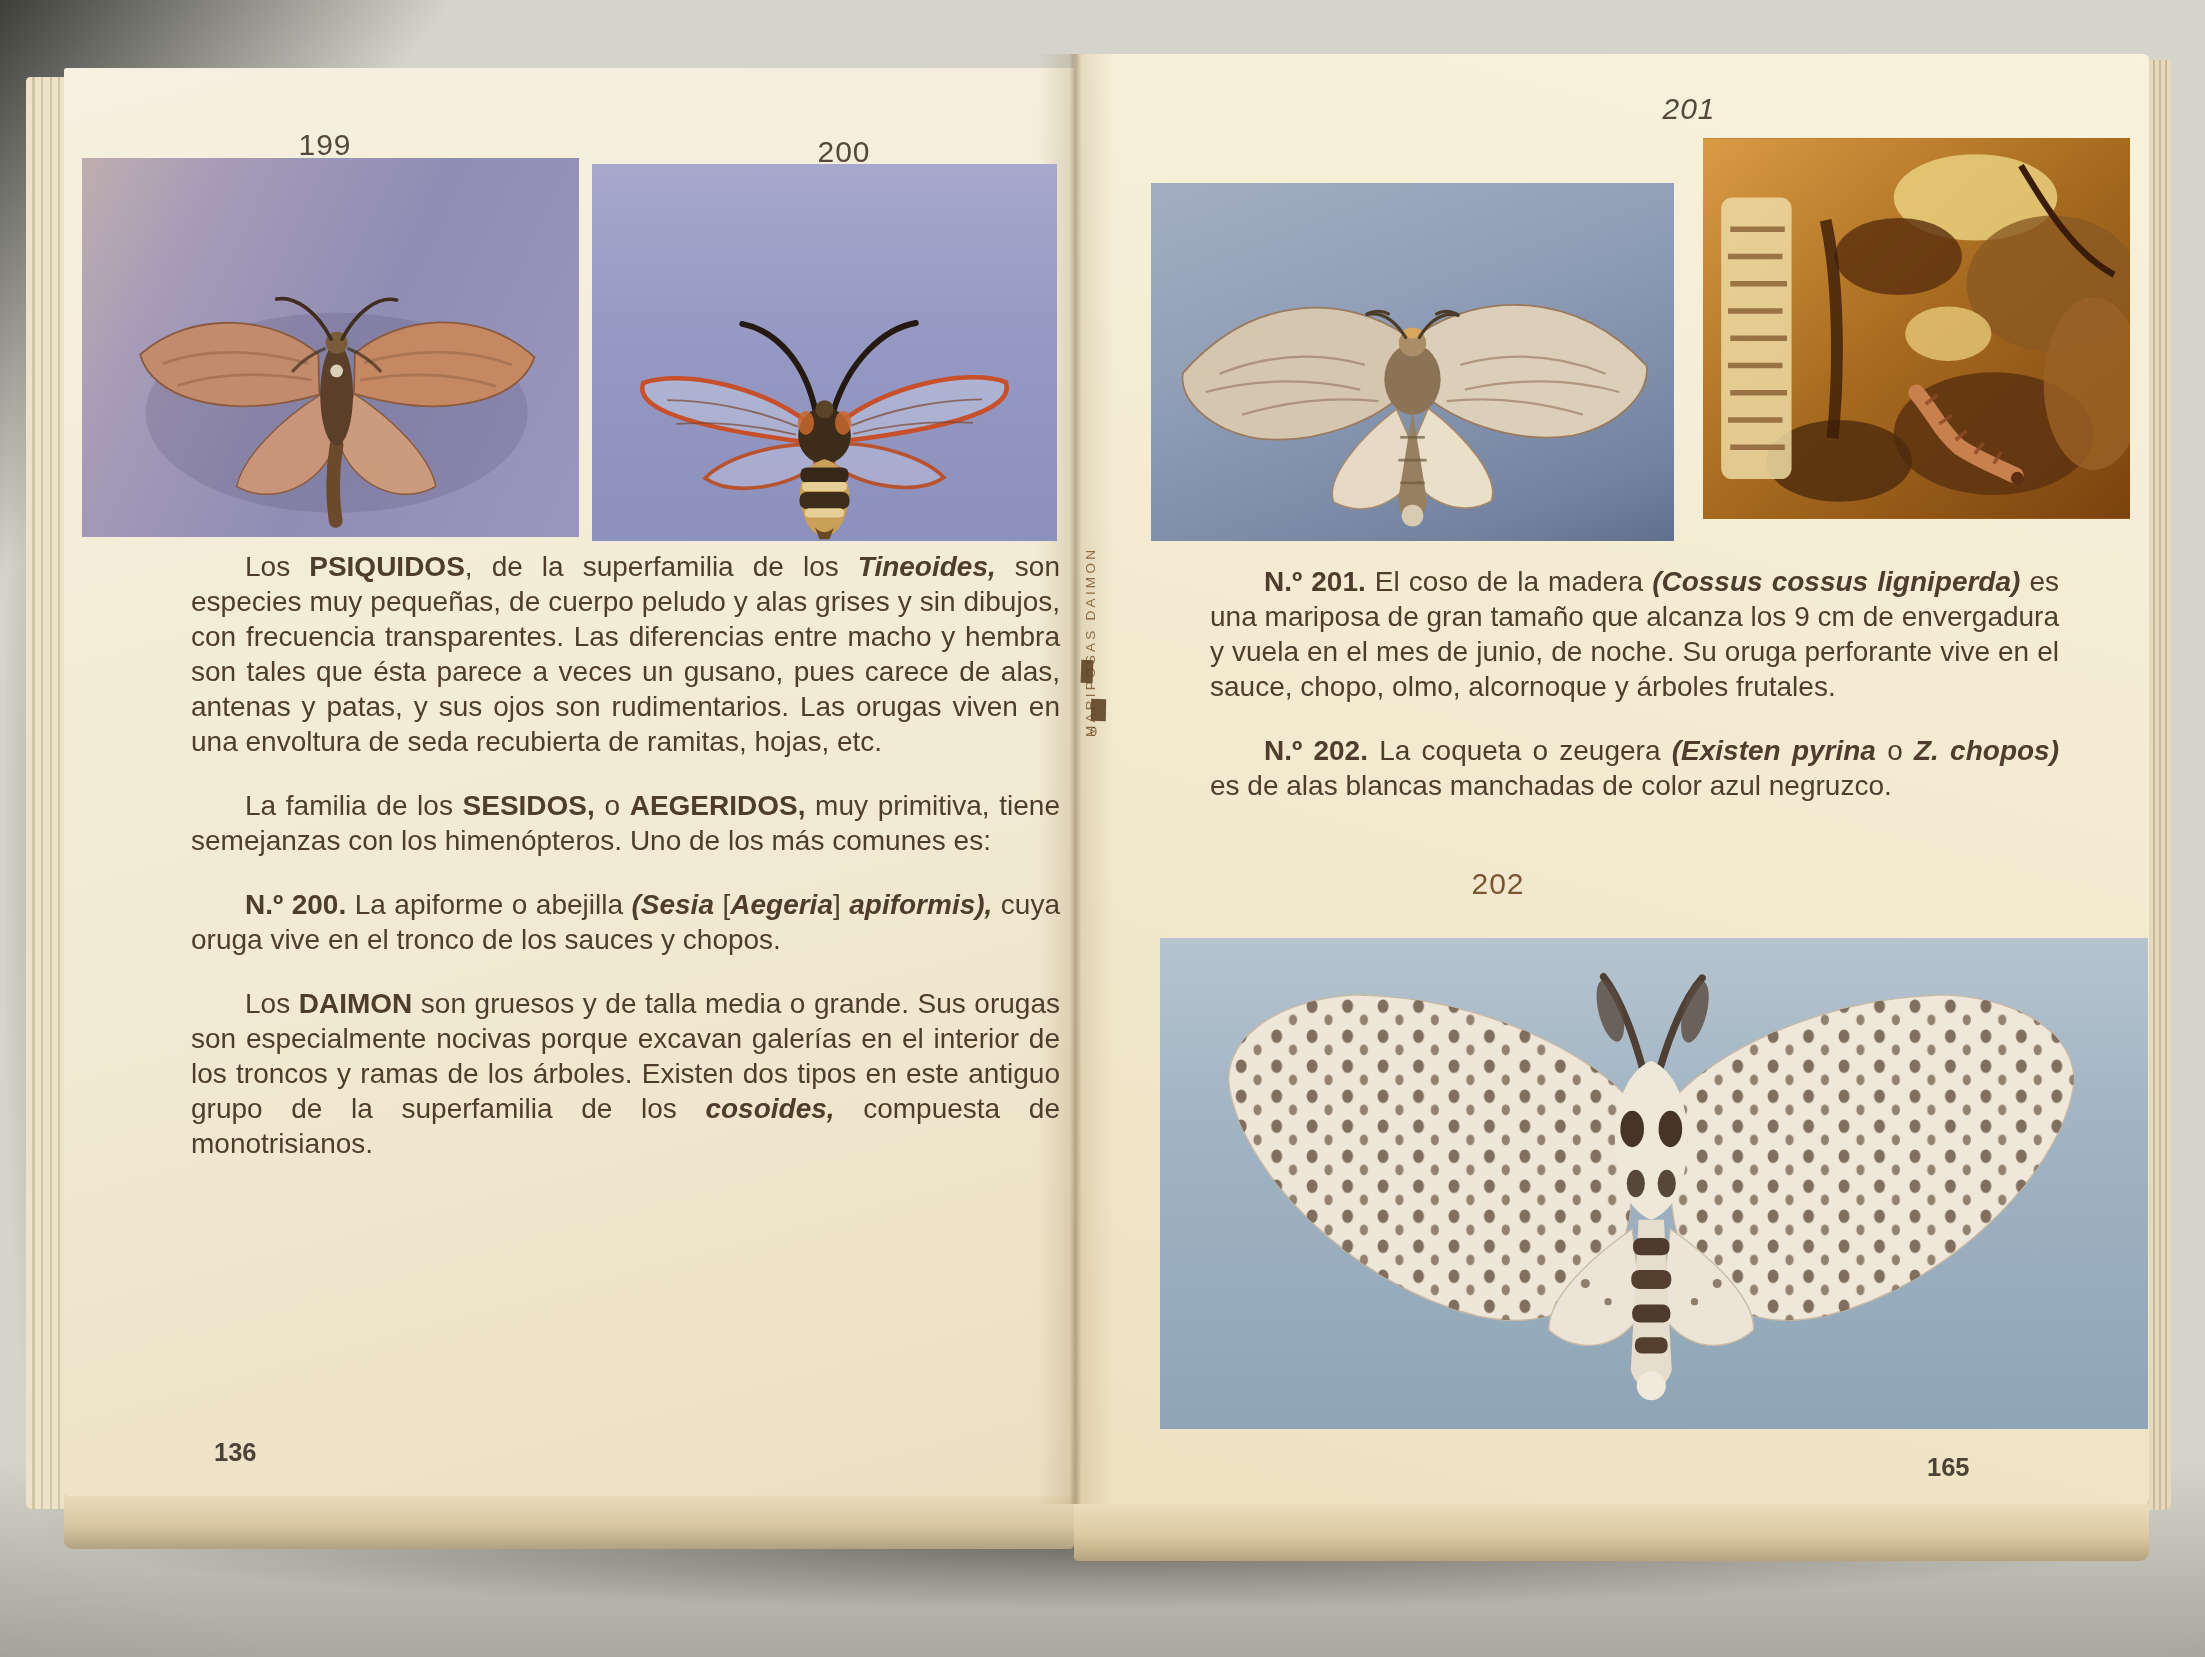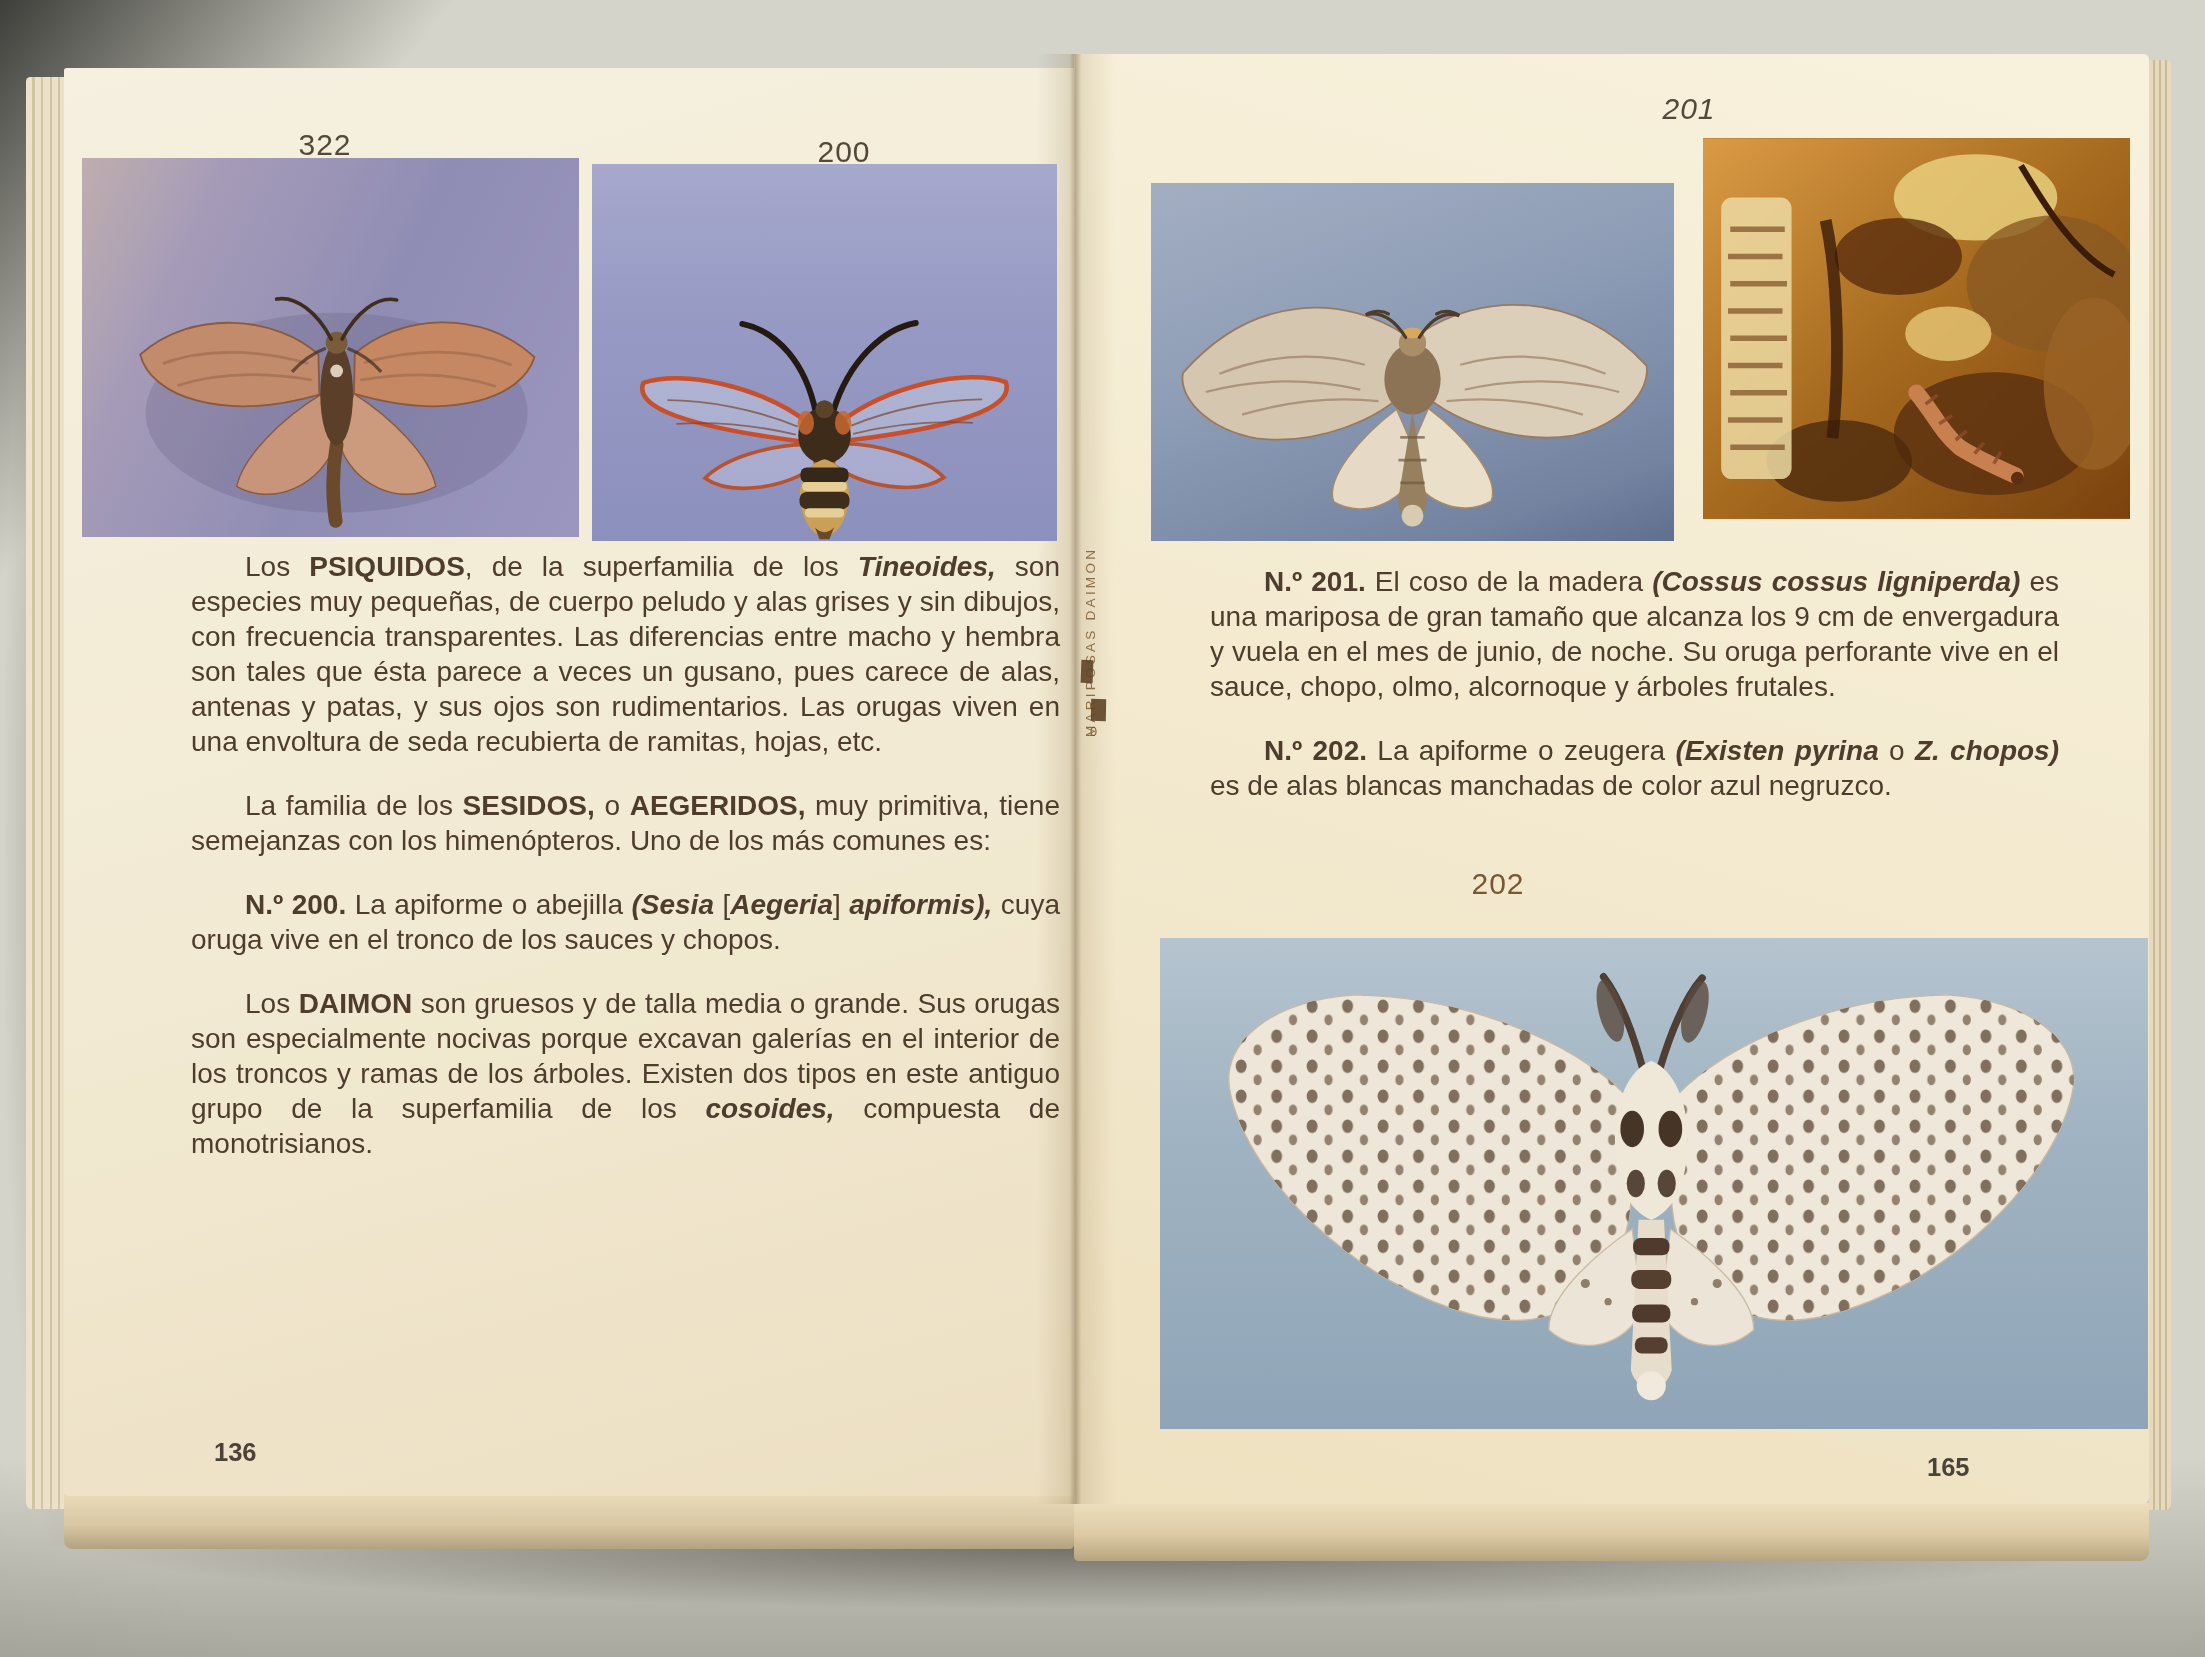--- a/index.html
+++ b/index.html
@@ -92,21 +92,21 @@
 
   <div class="page-left"></div>
   <div class="page-right"></div>
   <div class="gutter"></div>
 
   <div class="spine-title">MARIPOSAS DAIMON</div>
   <div class="spine-mark" id="spine-mark-1"></div>
   <div class="spine-mark" id="spine-mark-2"></div>
   <div class="spine-digit">0</div>
 
-  <div class="fig-label" id="label-199">322</div>
+  <div class="fig-label" id="label-199">199</div>
   <div class="fig-label" id="label-200">200</div>
   <div class="fig-label" id="label-201">201</div>
   <div class="fig-label" id="label-202">202</div>
 
   <div class="photo" id="photo-199">
     <svg viewBox="0 0 1093 833">
       <ellipse cx="560" cy="560" rx="420" ry="220" fill="rgba(70,65,100,.18)"></ellipse>
       <path d="M520 432 C 430 350, 245 328, 128 432 C 150 522, 305 582, 522 520 Z" fill="#c28b6c" stroke="#8a5a3e" stroke-width="4"></path>
       <path d="M600 430 C 692 348, 875 326, 995 438 C 968 525, 818 582, 598 518 Z" fill="#c58862" stroke="#8a5a3e" stroke-width="4"></path>
       <path d="M498 452 C 390 420 268 418 178 452 M505 488 C 400 470 300 472 210 500" fill="none" stroke="#96644a" stroke-width="6" opacity=".55"></path>
@@ -245,19 +245,19 @@
 
   <div class="textcol" id="text-left">
     <p class="para"><span>Los </span><span class="seg-b">PSIQUIDOS</span><span>, de la superfamilia de los </span><span class="seg-i">Tineoides,</span><span> son especies muy pequeñas, de cuerpo peludo y alas grises y sin dibujos, con frecuencia transparentes. Las diferencias entre macho y hembra son tales que ésta parece a veces un gusano, pues carece de alas, antenas y patas, y sus ojos son rudimentarios. Las orugas viven en una envoltura de seda recubierta de ramitas, hojas, etc.</span></p>
     <p class="para"><span>La familia de los </span><span class="seg-b">SESIDOS,</span><span> o </span><span class="seg-b">AEGERIDOS,</span><span> muy primitiva, tiene semejanzas con los himenópteros. Uno de los más comunes es:</span></p>
     <p class="para"><span class="seg-b">N.º 200.</span><span> La apiforme o abejilla </span><span class="seg-i">(Sesia</span><span> [</span><span class="seg-i">Aegeria</span><span>] </span><span class="seg-i">apiformis),</span><span> cuya oruga vive en el tronco de los sauces y chopos.</span></p>
     <p class="para"><span>Los </span><span class="seg-b">DAIMON</span><span> son gruesos y de talla media o grande. Sus orugas son especialmente nocivas porque excavan galerías en el interior de los troncos y ramas de los árboles. Existen dos tipos en este antiguo grupo de la superfamilia de los </span><span class="seg-i">cosoides,</span><span> compuesta de monotrisianos.</span></p>
   </div>
 
   <div class="textcol" id="text-right">
     <p class="para"><span class="seg-b">N.º 201.</span><span> El coso de la madera </span><span class="seg-i">(Cossus cossus ligniperda)</span><span> es una mariposa de gran tamaño que alcanza los 9 cm de envergadura y vuela en el mes de junio, de noche. Su oruga perforante vive en el sauce, chopo, olmo, alcornoque y árboles frutales.</span></p>
-    <p class="para"><span class="seg-b">N.º 202.</span><span> La apiforme o zeugera </span><span class="seg-i">(Existen pyrina</span><span> o </span><span class="seg-i">Z. chopos)</span><span> es de alas blancas manchadas de color azul negruzco.</span></p>
+    <p class="para"><span class="seg-b">N.º 202.</span><span> La coqueta o zeugera </span><span class="seg-i">(Existen pyrina</span><span> o </span><span class="seg-i">Z. chopos)</span><span> es de alas blancas manchadas de color azul negruzco.</span></p>
   </div>
 
   <div class="pagenum" id="pagenum-left">136</div>
   <div class="pagenum" id="pagenum-right">165</div>
 </div>
 
 
 </body></html>

